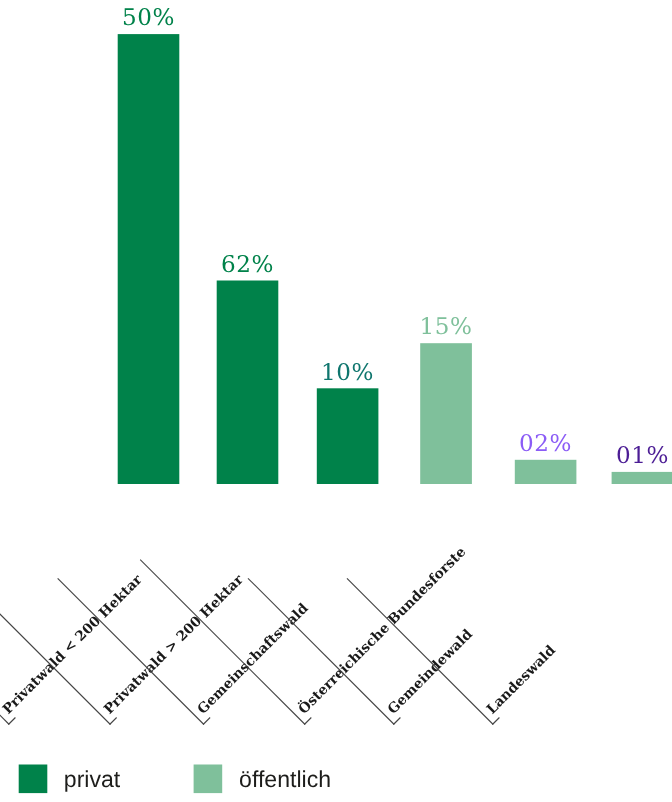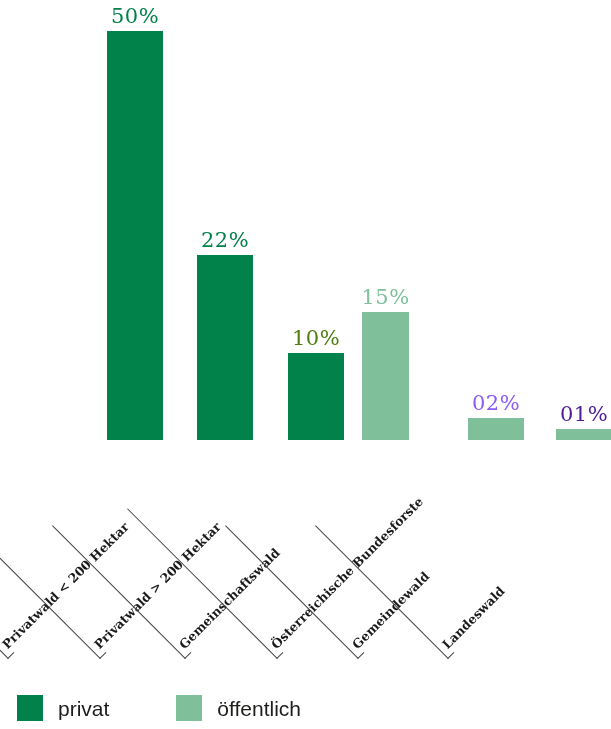--- a/index.html
+++ b/index.html
@@ -122,30 +122,30 @@
 <body>
 
 <div id="chart-area">
 
   <div class="bar-group" style="left:107px; width:56px; height:409px;">
     <div class="bar-value" style="bottom:413px; color:#00824A;">50%</div>
     <div class="bar" style="height:409px; background:#00824A;"></div>
   </div>
 
   <div class="bar-group" style="left:197px; width:56px; height:185px;">
-    <div class="bar-value" style="bottom:189px; color:#00824A;">22%</div>
+    <div class="bar-value" style="bottom:189px; color:#00824A;">62%</div>
     <div class="bar" style="height:185px; background:#00824A;"></div>
   </div>
 
   <div class="bar-group" style="left:288px; width:56px; height:87px;">
-    <div class="bar-value" style="bottom:91px; color:#4d7c0f;">10%</div>
+    <div class="bar-value" style="bottom:91px; color:#0f766e;">10%</div>
     <div class="bar" style="height:87px; background:#00824A;"></div>
   </div>
 
-  <div class="bar-group" style="left:362px; width:47px; height:128px;">
+  <div class="bar-group" style="left:382px; width:47px; height:128px;">
     <div class="bar-value" style="bottom:132px; color:#7FC09B;">15%</div>
     <div class="bar" style="height:128px; background:#7FC09B;"></div>
   </div>
 
   <div class="bar-group" style="left:468px; width:56px; height:22px;">
     <div class="bar-value" style="bottom:26px; color:#8b5cf6;">02%</div>
     <div class="bar" style="height:22px; background:#7FC09B;"></div>
   </div>
 
   <div class="bar-group" style="left:556px; width:56px; height:11px;">

